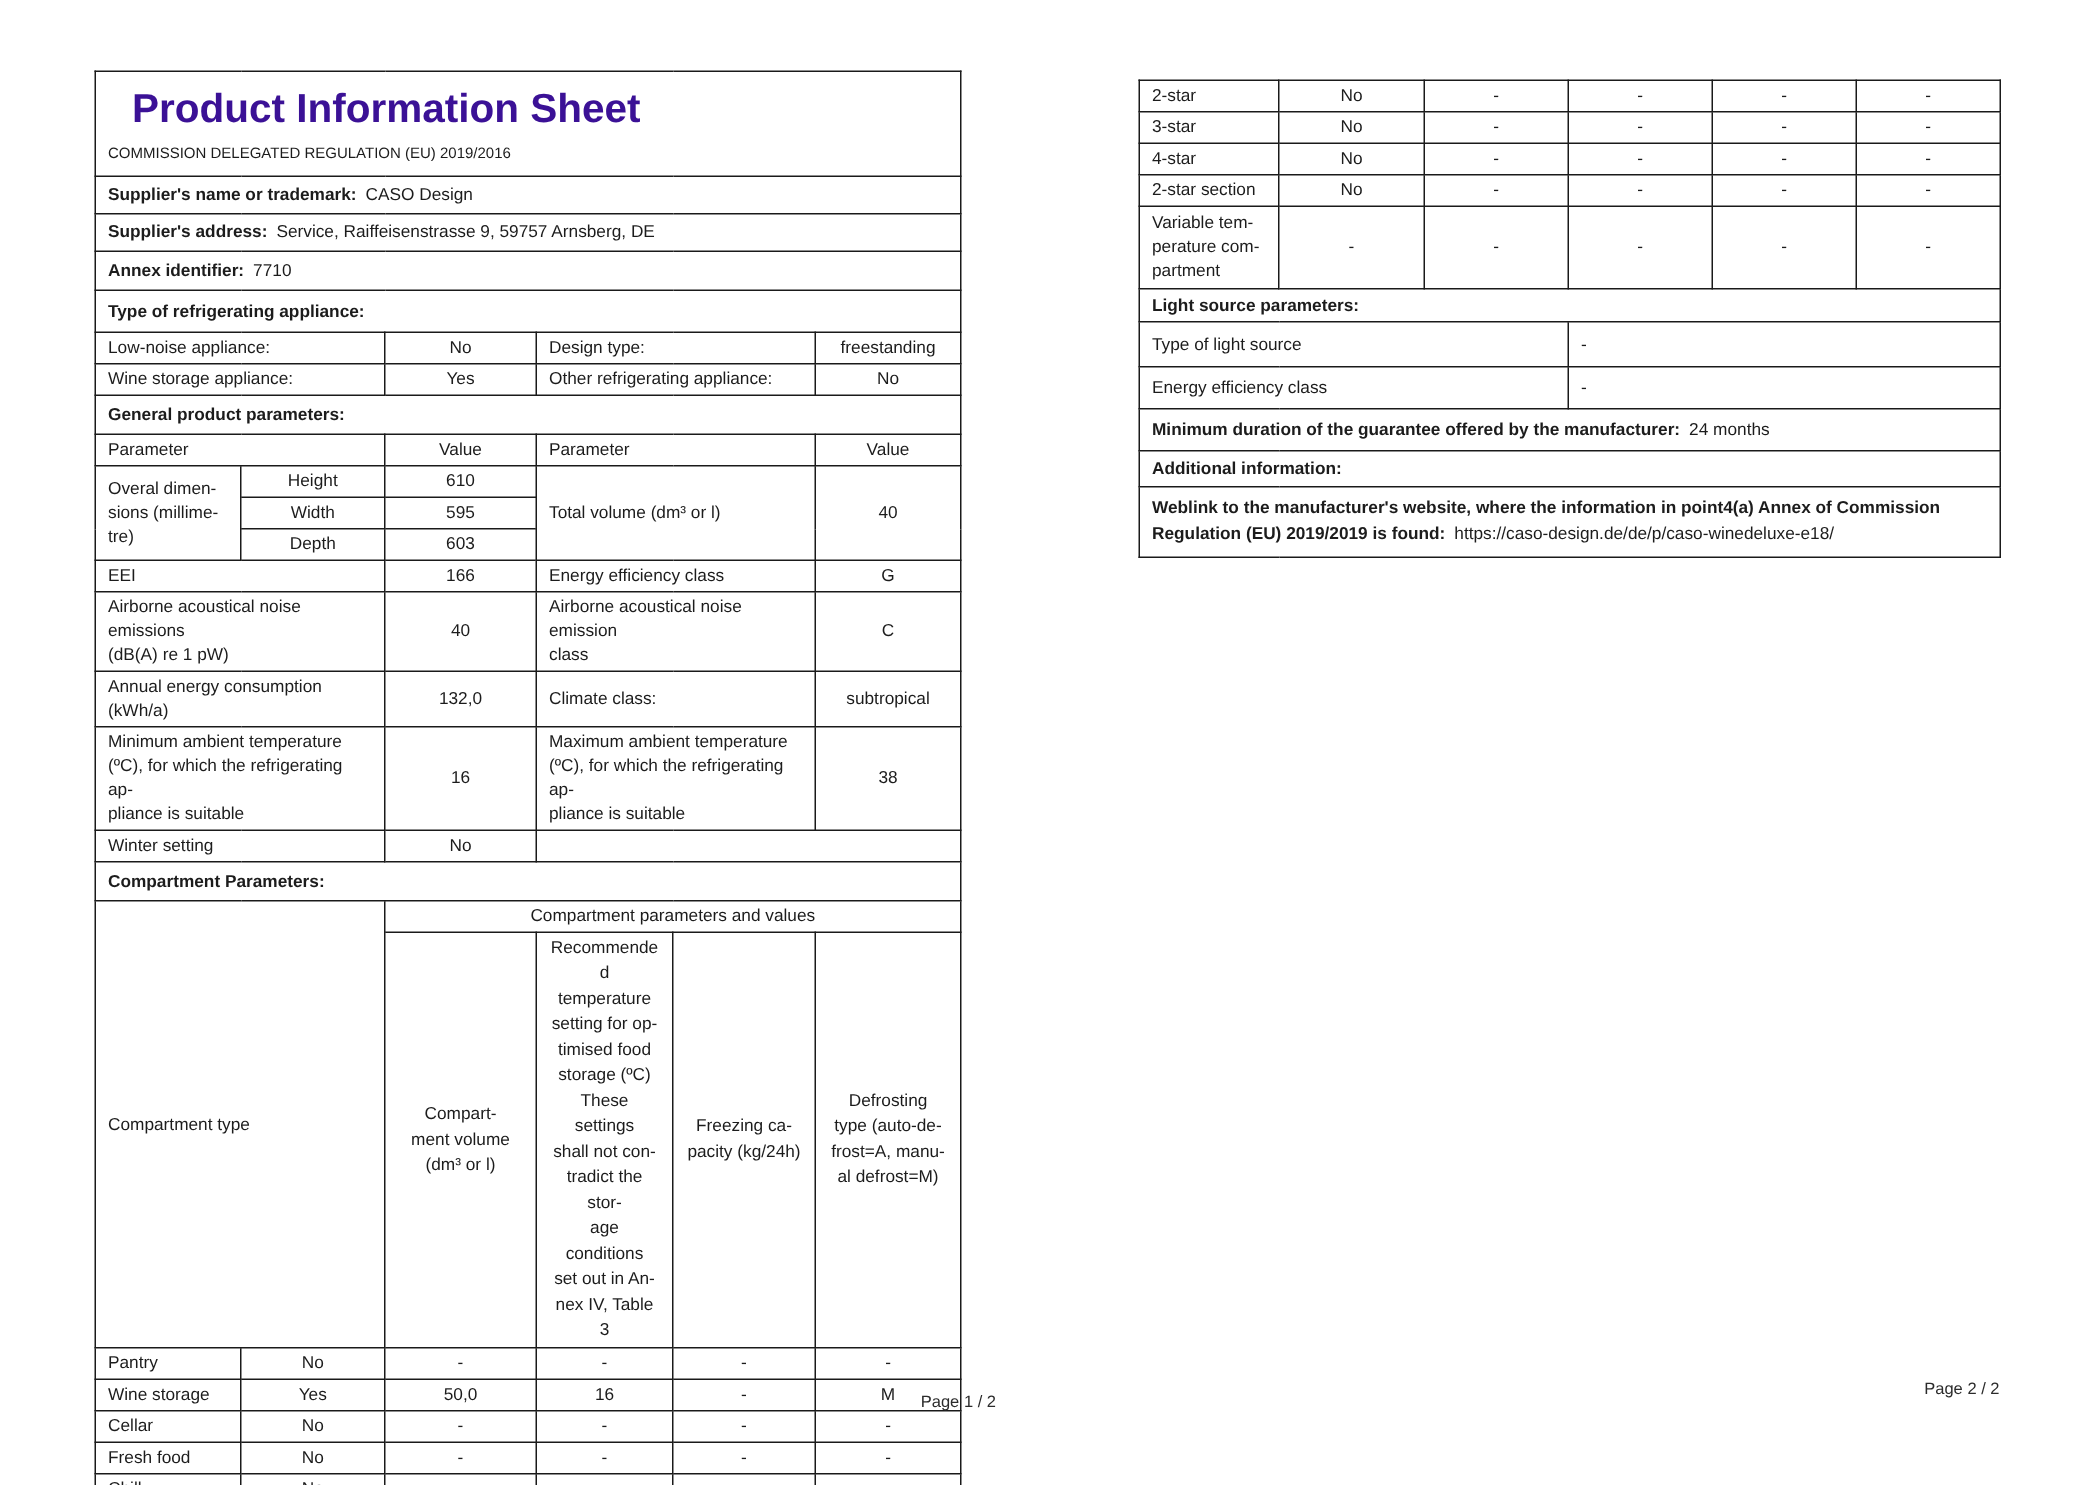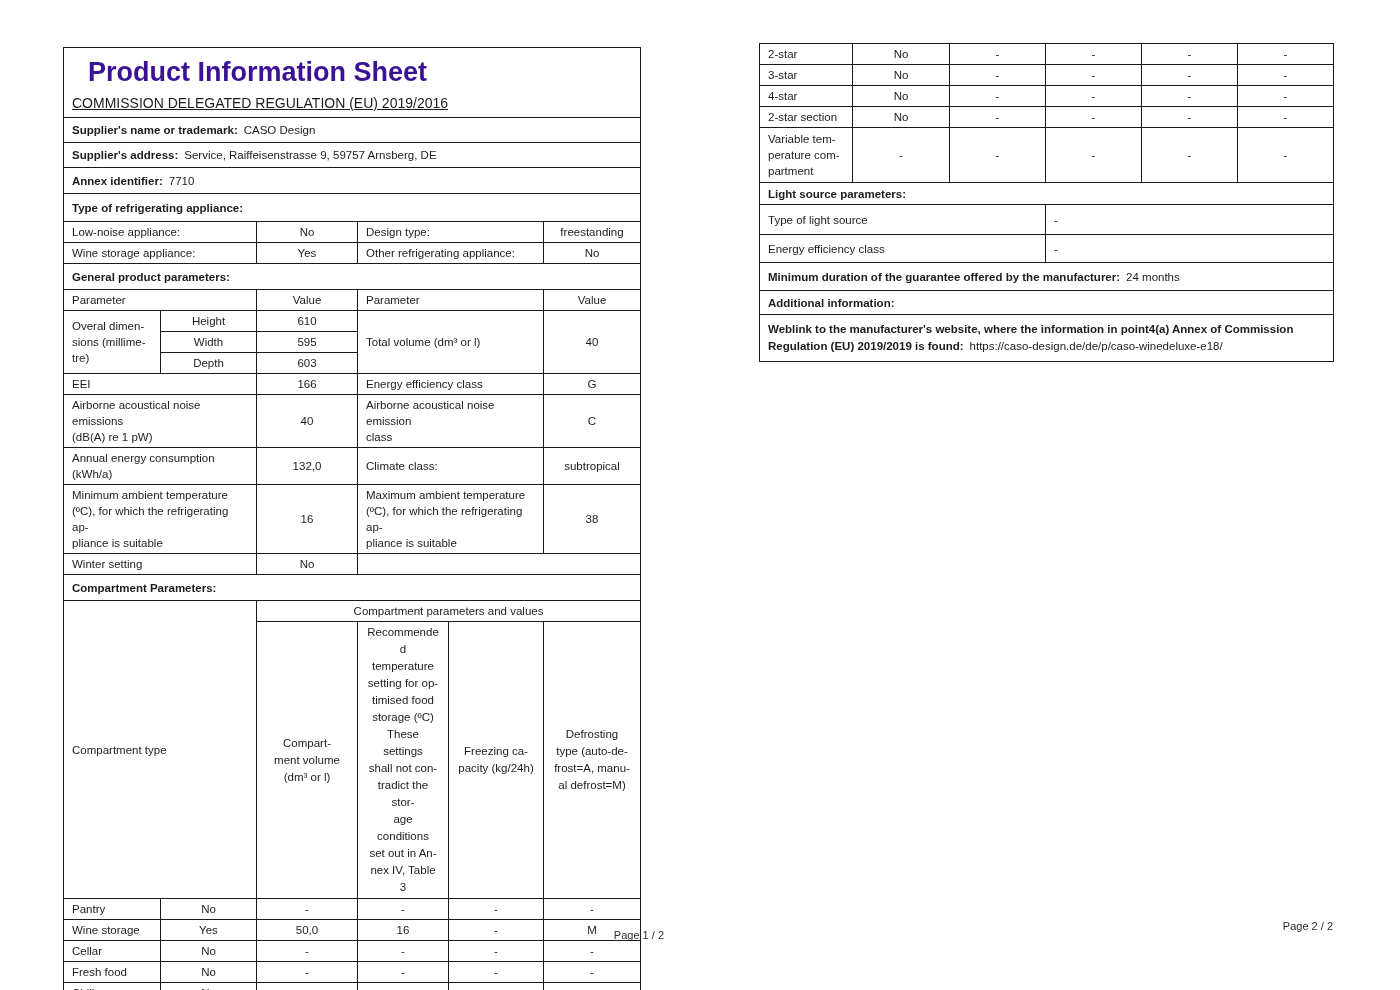--- a/index.html
+++ b/index.html
@@ -5,36 +5,36 @@
   * { margin:0; padding:0; box-sizing:border-box; }
   :root { --accent:#3b1196; --line:#1a1a1a; --ink:#1c1c1c; --paper:#ffffff; }
   html,body { background:var(--paper); }
   body {
     width:1400px; height:990px; position:relative;
     font-family:"Liberation Sans", sans-serif;
     color:var(--ink);
   }
   .page { position:absolute; }
   .page1 { left:63px; top:47px; width:577px; }
-  .page2 { left:759px; top:43px; width:574px; }
+  .page2 { left:759px; top:53px; width:574px; }
   table { border-collapse:collapse; table-layout:fixed; width:100%; }
   td {
     border:1px solid var(--line);
     font-size:11.5px; line-height:16px;
     padding:2px 8px; vertical-align:middle;
     overflow:hidden; word-wrap:break-word;
   }
   .b { font-weight:bold; }
   .c { text-align:center; }
   .preline { white-space:pre-line; }
   .lh17 { line-height:17px; }
   .lbl { font-weight:bold; margin-right:6px; }
   .title-cell { padding:8px 8px 6px 8px; vertical-align:top; }
   .doc-title { font-size:27px; font-weight:bold; color:var(--accent); line-height:32px;margin-left:16px; }
-  .doc-subtitle { font-size:14px; margin-top:7px;text-decoration:underline; }
+  .doc-subtitle { font-size:10px; margin-top:7px; }
   
   .h20{height:20px;} .h21{height:21px;} .h22{height:22px;} .h24{height:24px;}
   .h25{height:25px;} .h26{height:26px;} .h28{height:28px;} .h30{height:30px;}
   .h38{height:38px;} .h47{height:47px;} .h54{height:54px;} .h55{height:55px;}
   .h68{height:68px;} .h189{height:189px;}
   .footer {
     position:absolute; font-size:11px; color:#2b2b2b; text-align:right;
   }
   .footer1 { left:63px; top:929px; width:577px;margin-left:24px; }
   .footer2 { left:759px; top:920px; width:574px; }

